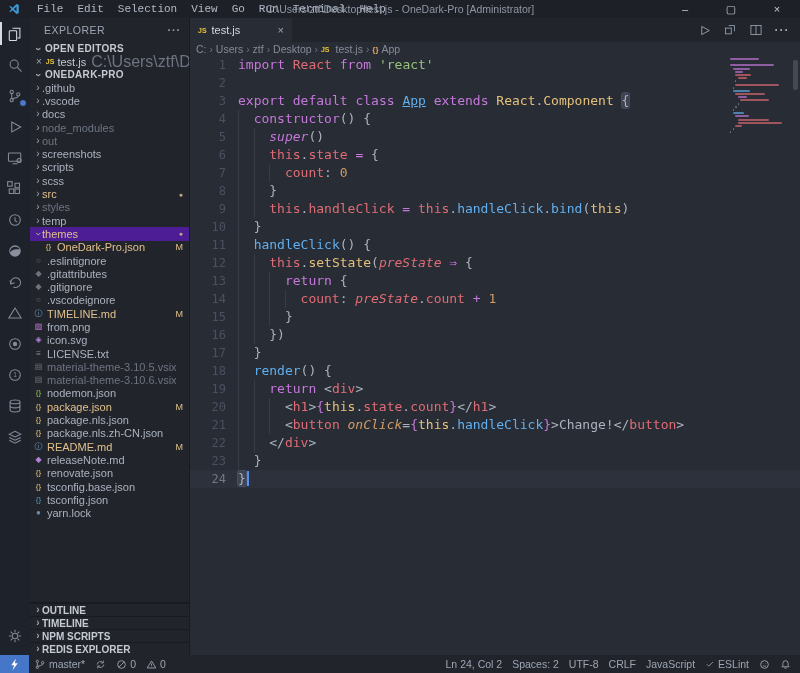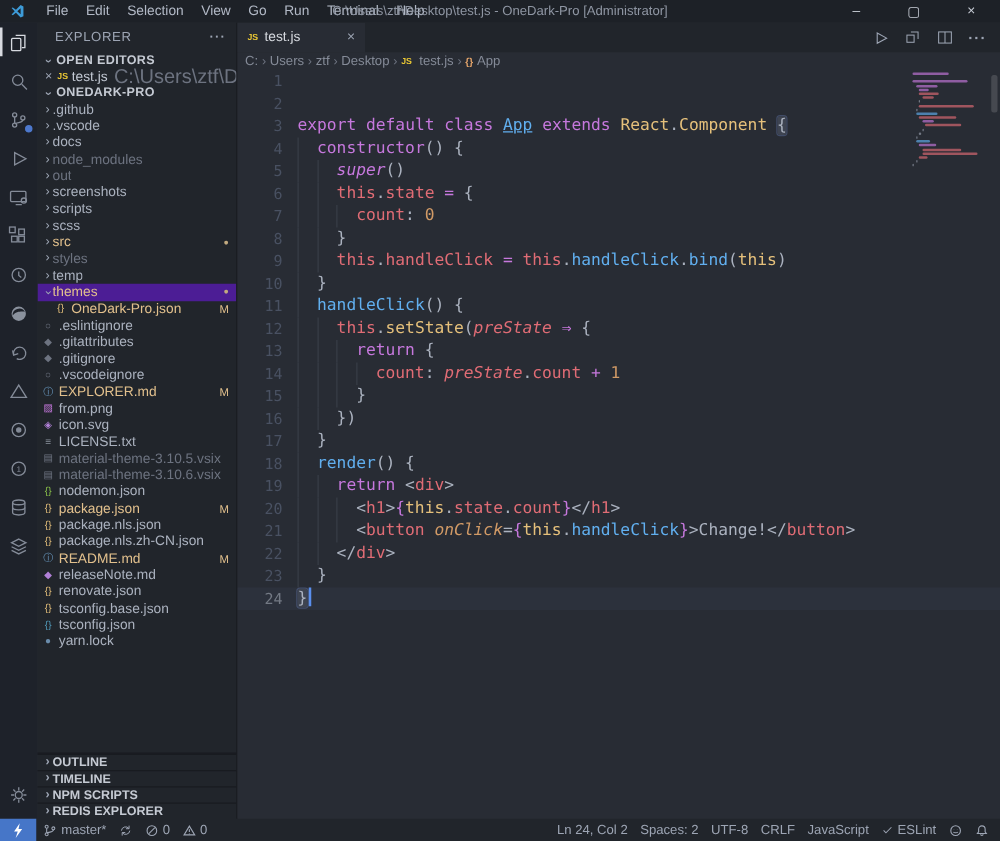--- a/index.html
+++ b/index.html
@@ -1,21 +1,21 @@
 <!DOCTYPE html>
 <html><head>
 <meta charset="utf-8">
 <style>
   html,body{margin:0;padding:0;background:#15181d;}
   *{box-sizing:border-box;}
   .window{position:relative;width:800px;height:673px;background:#282c34;font-family:"Liberation Sans",sans-serif;color:#abb2bf;overflow:hidden;}
   
   .titlebar{position:absolute;top:0;left:0;right:0;height:18px;background:#1d2127;display:flex;align-items:center;font-size:11px;color:#b2b9c6;z-index:5;}
   .tb-logo{width:16px;height:16px;margin-left:6px;display:flex;align-items:center;justify-content:center;flex:0 0 auto;}
-  .menus{display:flex;list-style:none;margin:0 0 0 8px;padding:0;}
+  .menus{display:flex;list-style:none;margin:0 0 0 8px;padding:0;font-family:Liberation Mono, monospace;}
   .menus li{padding:1px 7px;cursor:default;}
   .tb-title{position:absolute;left:0;right:0;text-align:center;font-size:10.5px;color:#8f96a3;pointer-events:none;}
   .tb-controls{margin-left:auto;display:flex;z-index:2;}
   .tb-btn{width:46px;height:18px;display:flex;align-items:center;justify-content:center;color:#c8cdd6;font-size:11px;}
   
   .main{position:absolute;top:18px;left:0;right:0;bottom:18px;display:flex;}
   
   .activitybar{width:30px;background:#1e222a;display:flex;flex-direction:column;align-items:center;flex:0 0 auto;position:relative;}
   .ab-icon{width:30px;height:31px;display:flex;align-items:center;justify-content:center;color:#848b98;position:relative;}
   .ab-icon.active{color:#d7dae0;}
@@ -295,21 +295,21 @@
           <div class="trow" style="padding-left: 0px;">
             <span class="ficon" style="color: rgb(109, 115, 128);">◆</span>
             <span class="tname">.gitignore</span>
           </div>
           <div class="trow" style="padding-left: 0px;">
             <span class="ficon" style="color: rgb(109, 115, 128);">○</span>
             <span class="tname">.vscodeignore</span>
           </div>
           <div class="trow" style="padding-left: 0px;">
             <span class="ficon" style="color: rgb(106, 155, 195);">ⓘ</span>
-            <span class="tname modified">EXPLORER.md</span>
+            <span class="tname modified">TIMELINE.md</span>
             <span class="tbadge">M</span>
           </div>
           <div class="trow" style="padding-left: 0px;">
             <span class="ficon" style="color: rgb(198, 120, 221);">▨</span>
             <span class="tname">from.png</span>
           </div>
           <div class="trow" style="padding-left: 0px;">
             <span class="ficon" style="color: rgb(177, 128, 215);">◈</span>
             <span class="tname">icon.svg</span>
           </div>
@@ -442,20 +442,21 @@
           <span class="bc-sep">›</span>
           <span class="bc-item">
             <span class="cls-icon">{}</span>
             <span>App</span>
           </span>
         </div>
       <div class="codearea">
         <div id="code">
             <div class="cline">
               <span class="lnum">1</span>
+              <span class="ltext"><span class="tk c-p">import</span><span class="tk"> </span><span class="tk c-r">React</span><span class="tk"> </span><span class="tk c-p">from</span><span class="tk"> </span><span class="tk c-g">'react'</span></span>
             </div>
             <div class="cline">
               <span class="lnum">2</span>
               <span class="ltext"></span>
             </div>
             <div class="cline">
               <span class="lnum">3</span>
               <span class="ltext"><span class="tk c-p">export</span><span class="tk"> </span><span class="tk c-p">default</span><span class="tk"> </span><span class="tk c-p">class</span><span class="tk"> </span><span class="tk c-b ul">App</span><span class="tk"> </span><span class="tk c-p">extends</span><span class="tk"> </span><span class="tk c-y">React</span><span class="tk">.</span><span class="tk c-y">Component</span><span class="tk"> </span><span class="tk bm">{</span></span>
             </div>
             <div class="cline">

